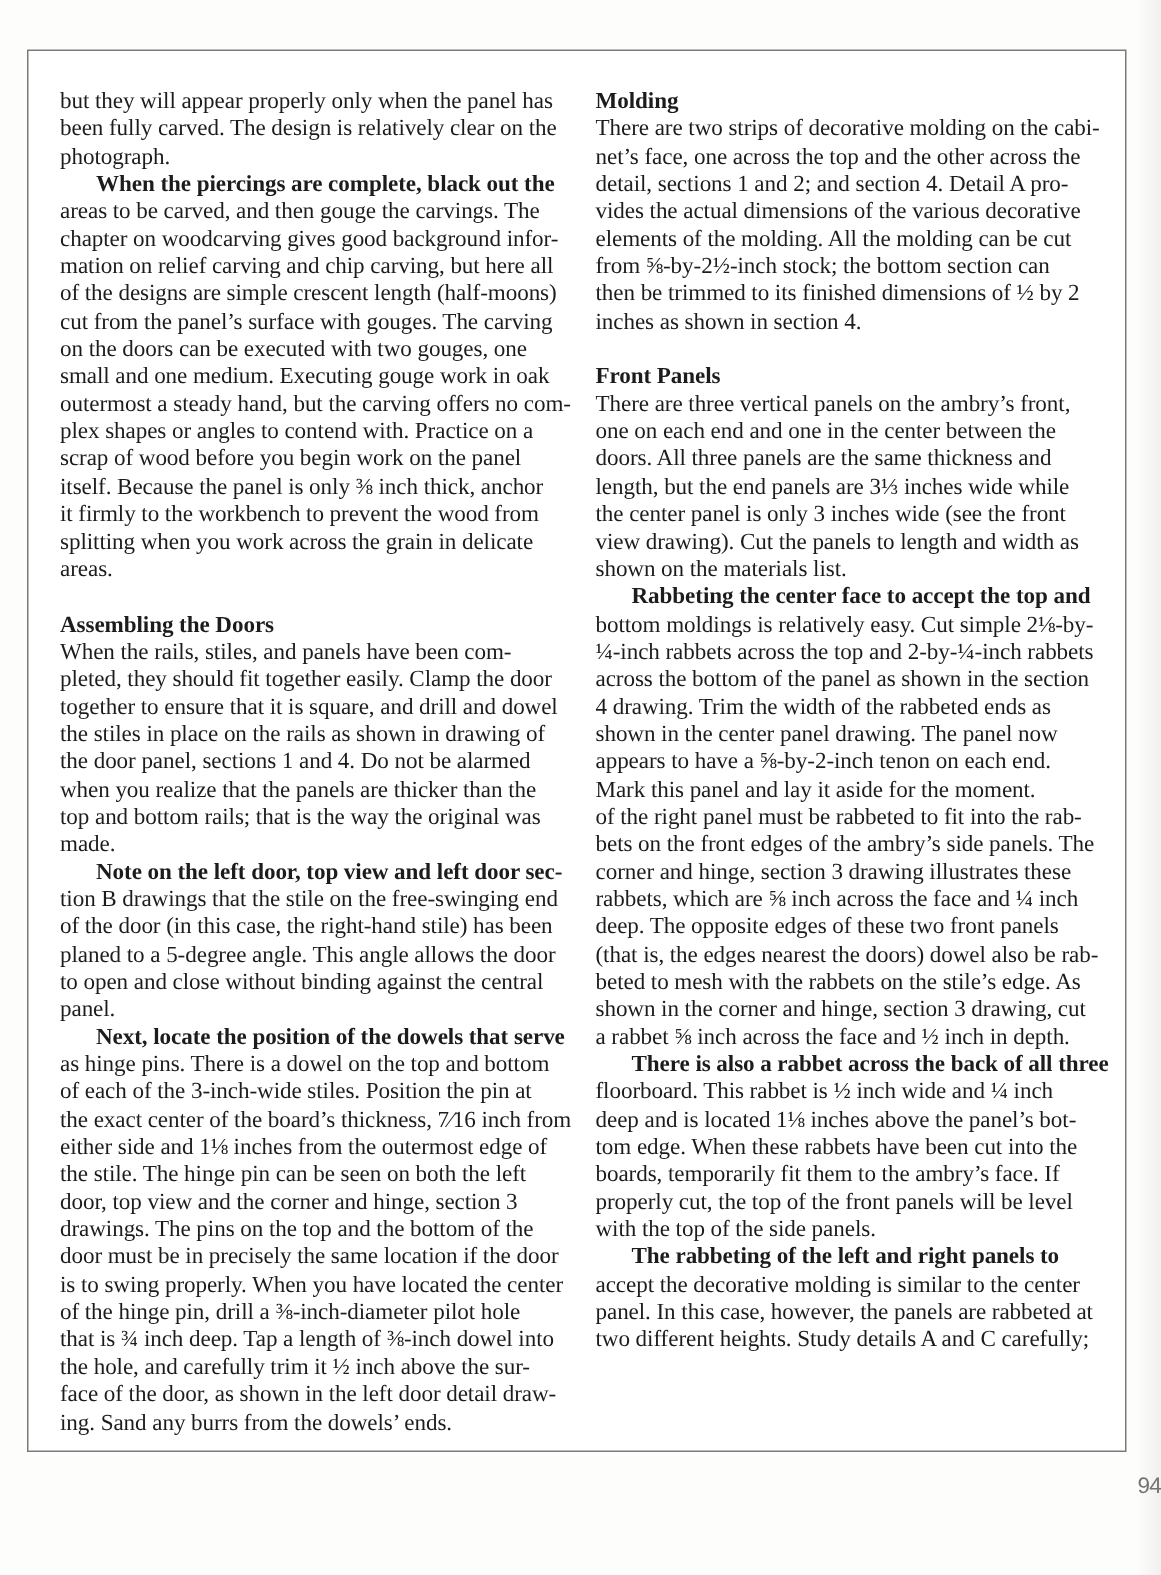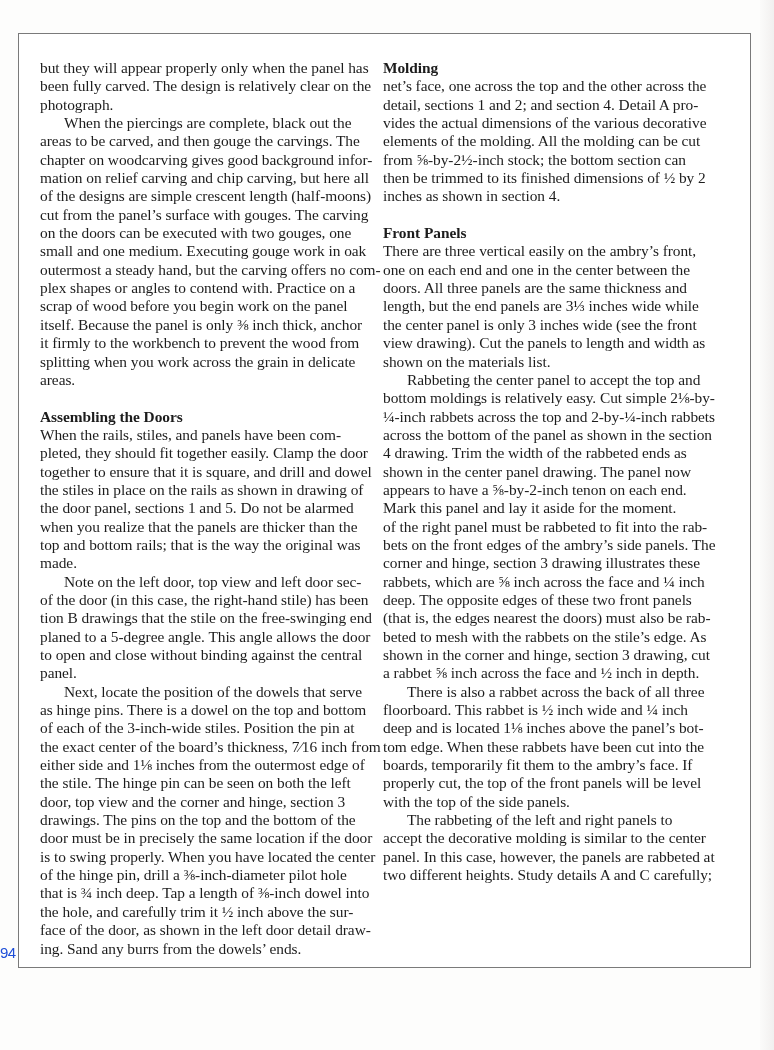--- a/index.html
+++ b/index.html
@@ -39,48 +39,49 @@
       font-size: 15.4px;
       line-height: 18.35px;
       text-align: left;
       letter-spacing: -0.05px;
     }
     .col-left {
       left: 40px;
       width: 336px;
     }
     .col-right {
-      left: 383px;
+      left: 397px;
       width: 350px;
     }
     .line {
       display: block;
       white-space: nowrap;
     }
     .indent {
       padding-left: 24px;
+      font-weight: bold;
     }
     .heading {
       display: block;
       font-weight: bold;
       white-space: nowrap;
     }
     .spacer {
       display: block;
       height: 18.35px;
     }
     .page-number {
       position: absolute;
       left: 0;
       width: 774px;
-      top: 944px;
-      text-align: left;
+      top: 982px;
+      text-align: right;
       font-family: "Liberation Sans", "DejaVu Sans", sans-serif;
       font-size: 15px;
-      color: #1d4ed8;
+      color: #737373;
       letter-spacing: -0.5px;
     }
   </style>
 </head>
 <body>
 
 <div class="right-gutter"></div>
 
 <div class="frame"></div>
 
@@ -107,29 +108,29 @@
       <span class="line">splitting when you work across the grain in delicate</span>
       <span class="line">areas.</span>
     </div>
   <span class="spacer"></span>
   <span class="heading">Assembling the Doors</span>
   <div>
       <span class="line">When the rails, stiles, and panels have been com-</span>
       <span class="line">pleted, they should fit together easily. Clamp the door</span>
       <span class="line">together to ensure that it is square, and drill and dowel</span>
       <span class="line">the stiles in place on the rails as shown in drawing of</span>
-      <span class="line">the door panel, sections 1 and 5. Do not be alarmed</span>
+      <span class="line">the door panel, sections 1 and 4. Do not be alarmed</span>
       <span class="line">when you realize that the panels are thicker than the</span>
       <span class="line">top and bottom rails; that is the way the original was</span>
       <span class="line">made.</span>
     </div>
   <div>
       <span class="line indent">Note on the left door, top view and left door sec-</span>
+      <span class="line">tion B drawings that the stile on the free-swinging end</span>
       <span class="line">of the door (in this case, the right-hand stile) has been</span>
-      <span class="line">tion B drawings that the stile on the free-swinging end</span>
       <span class="line">planed to a 5-degree angle. This angle allows the door</span>
       <span class="line">to open and close without binding against the central</span>
       <span class="line">panel.</span>
     </div>
   <div>
       <span class="line indent">Next, locate the position of the dowels that serve</span>
       <span class="line">as hinge pins. There is a dowel on the top and bottom</span>
       <span class="line">of each of the 3-inch-wide stiles. Position the pin at</span>
       <span class="line">the exact center of the board’s thickness, 7⁄16 inch from</span>
       <span class="line">either side and 1⅛ inches from the outermost edge of</span>
@@ -142,56 +143,57 @@
       <span class="line">that is ¾ inch deep. Tap a length of ⅜-inch dowel into</span>
       <span class="line">the hole, and carefully trim it ½ inch above the sur-</span>
       <span class="line">face of the door, as shown in the left door detail draw-</span>
       <span class="line">ing. Sand any burrs from the dowels’ ends.</span>
     </div>
 </div>
 
 <div class="column col-right">
   <span class="heading">Molding</span>
   <div>
+      <span class="line">There are two strips of decorative molding on the cabi-</span>
       <span class="line">net’s face, one across the top and the other across the</span>
       <span class="line">detail, sections 1 and 2; and section 4. Detail A pro-</span>
       <span class="line">vides the actual dimensions of the various decorative</span>
       <span class="line">elements of the molding. All the molding can be cut</span>
       <span class="line">from ⅝-by-2½-inch stock; the bottom section can</span>
       <span class="line">then be trimmed to its finished dimensions of ½ by 2</span>
       <span class="line">inches as shown in section 4.</span>
     </div>
   <span class="spacer"></span>
   <span class="heading">Front Panels</span>
   <div>
-      <span class="line">There are three vertical easily on the ambry’s front,</span>
+      <span class="line">There are three vertical panels on the ambry’s front,</span>
       <span class="line">one on each end and one in the center between the</span>
       <span class="line">doors. All three panels are the same thickness and</span>
       <span class="line">length, but the end panels are 3⅓ inches wide while</span>
       <span class="line">the center panel is only 3 inches wide (see the front</span>
       <span class="line">view drawing). Cut the panels to length and width as</span>
       <span class="line">shown on the materials list.</span>
     </div>
   <div>
-      <span class="line indent">Rabbeting the center panel to accept the top and</span>
+      <span class="line indent">Rabbeting the center face to accept the top and</span>
       <span class="line">bottom moldings is relatively easy. Cut simple 2⅛-by-</span>
       <span class="line">¼-inch rabbets across the top and 2-by-¼-inch rabbets</span>
       <span class="line">across the bottom of the panel as shown in the section</span>
       <span class="line">4 drawing. Trim the width of the rabbeted ends as</span>
       <span class="line">shown in the center panel drawing. The panel now</span>
       <span class="line">appears to have a ⅝-by-2-inch tenon on each end.</span>
       <span class="line">Mark this panel and lay it aside for the moment.</span>
     </div>
   <div>
       <span class="line">of the right panel must be rabbeted to fit into the rab-</span>
       <span class="line">bets on the front edges of the ambry’s side panels. The</span>
       <span class="line">corner and hinge, section 3 drawing illustrates these</span>
       <span class="line">rabbets, which are ⅝ inch across the face and ¼ inch</span>
       <span class="line">deep. The opposite edges of these two front panels</span>
-      <span class="line">(that is, the edges nearest the doors) must also be rab-</span>
+      <span class="line">(that is, the edges nearest the doors) dowel also be rab-</span>
       <span class="line">beted to mesh with the rabbets on the stile’s edge. As</span>
       <span class="line">shown in the corner and hinge, section 3 drawing, cut</span>
       <span class="line">a rabbet ⅝ inch across the face and ½ inch in depth.</span>
     </div>
   <div>
       <span class="line indent">There is also a rabbet across the back of all three</span>
       <span class="line">floorboard. This rabbet is ½ inch wide and ¼ inch</span>
       <span class="line">deep and is located 1⅛ inches above the panel’s bot-</span>
       <span class="line">tom edge. When these rabbets have been cut into the</span>
       <span class="line">boards, temporarily fit them to the ambry’s face. If</span>

